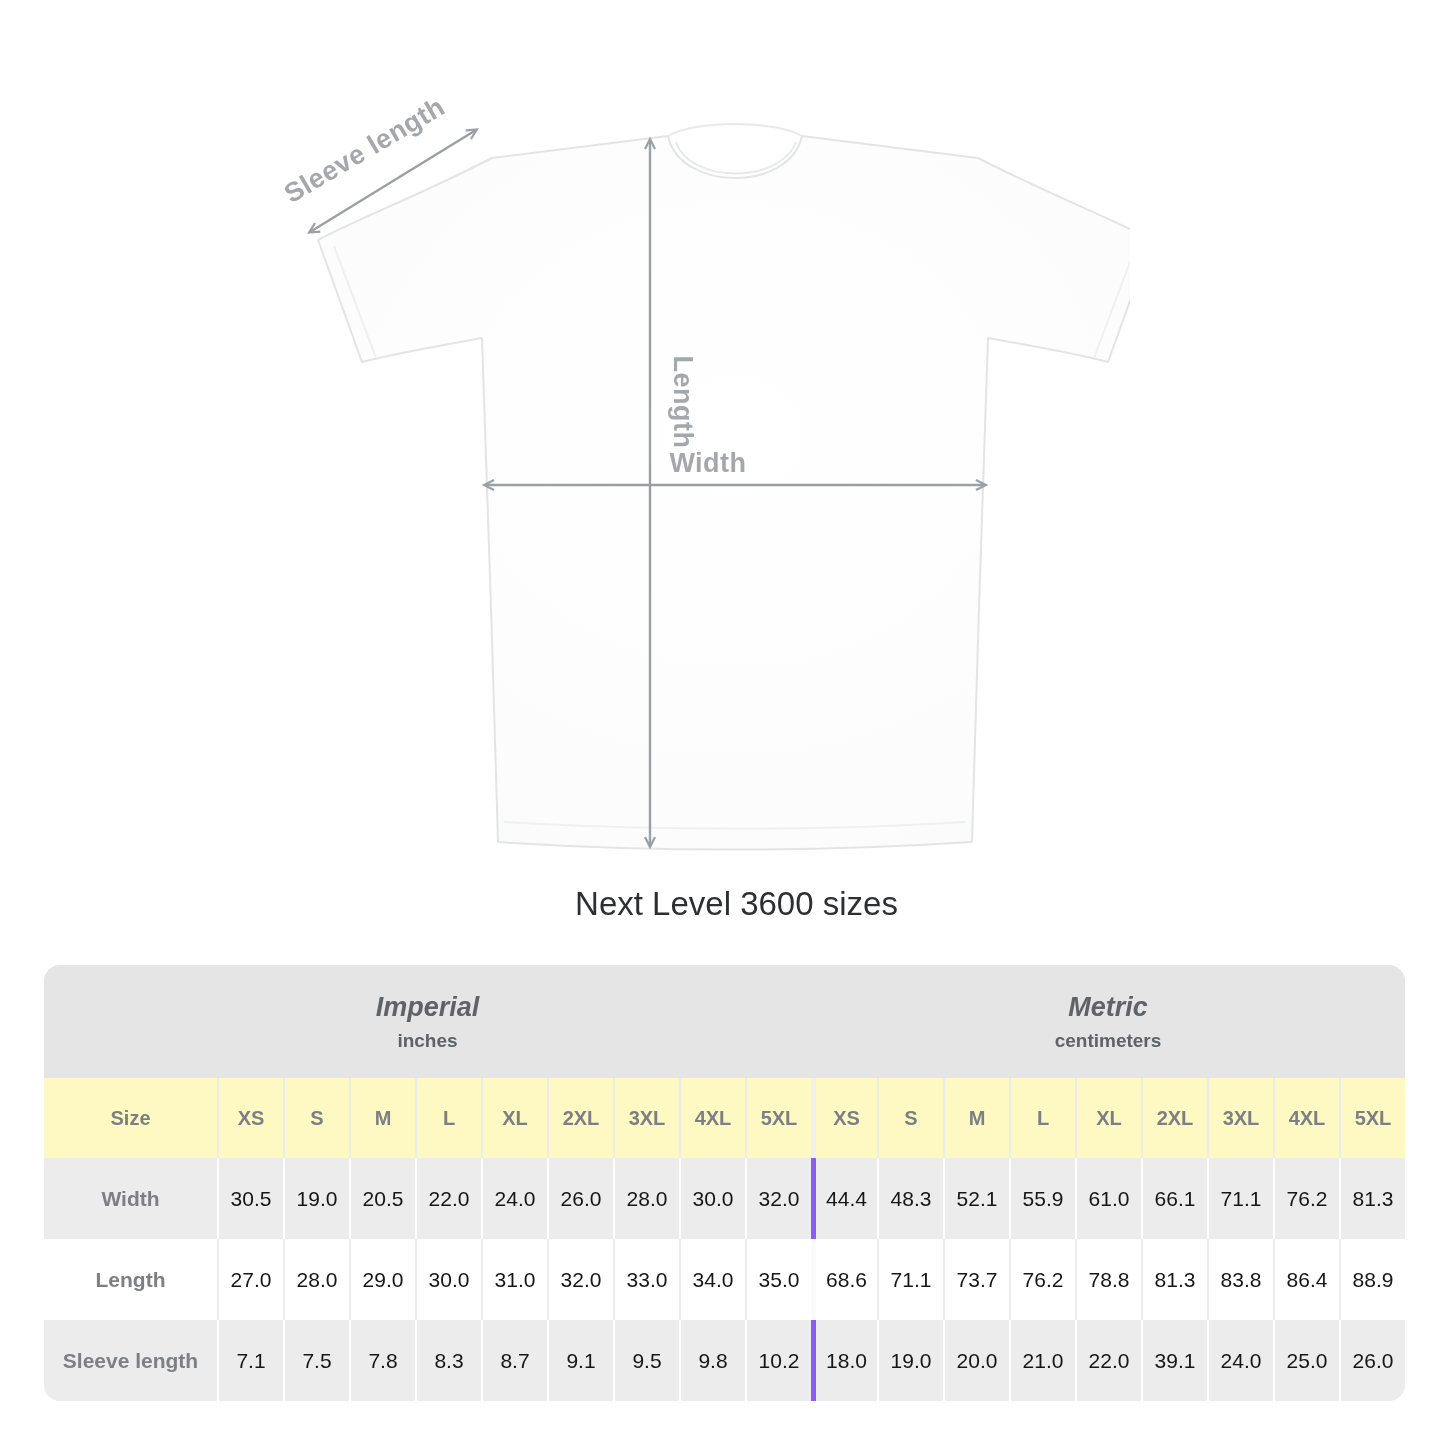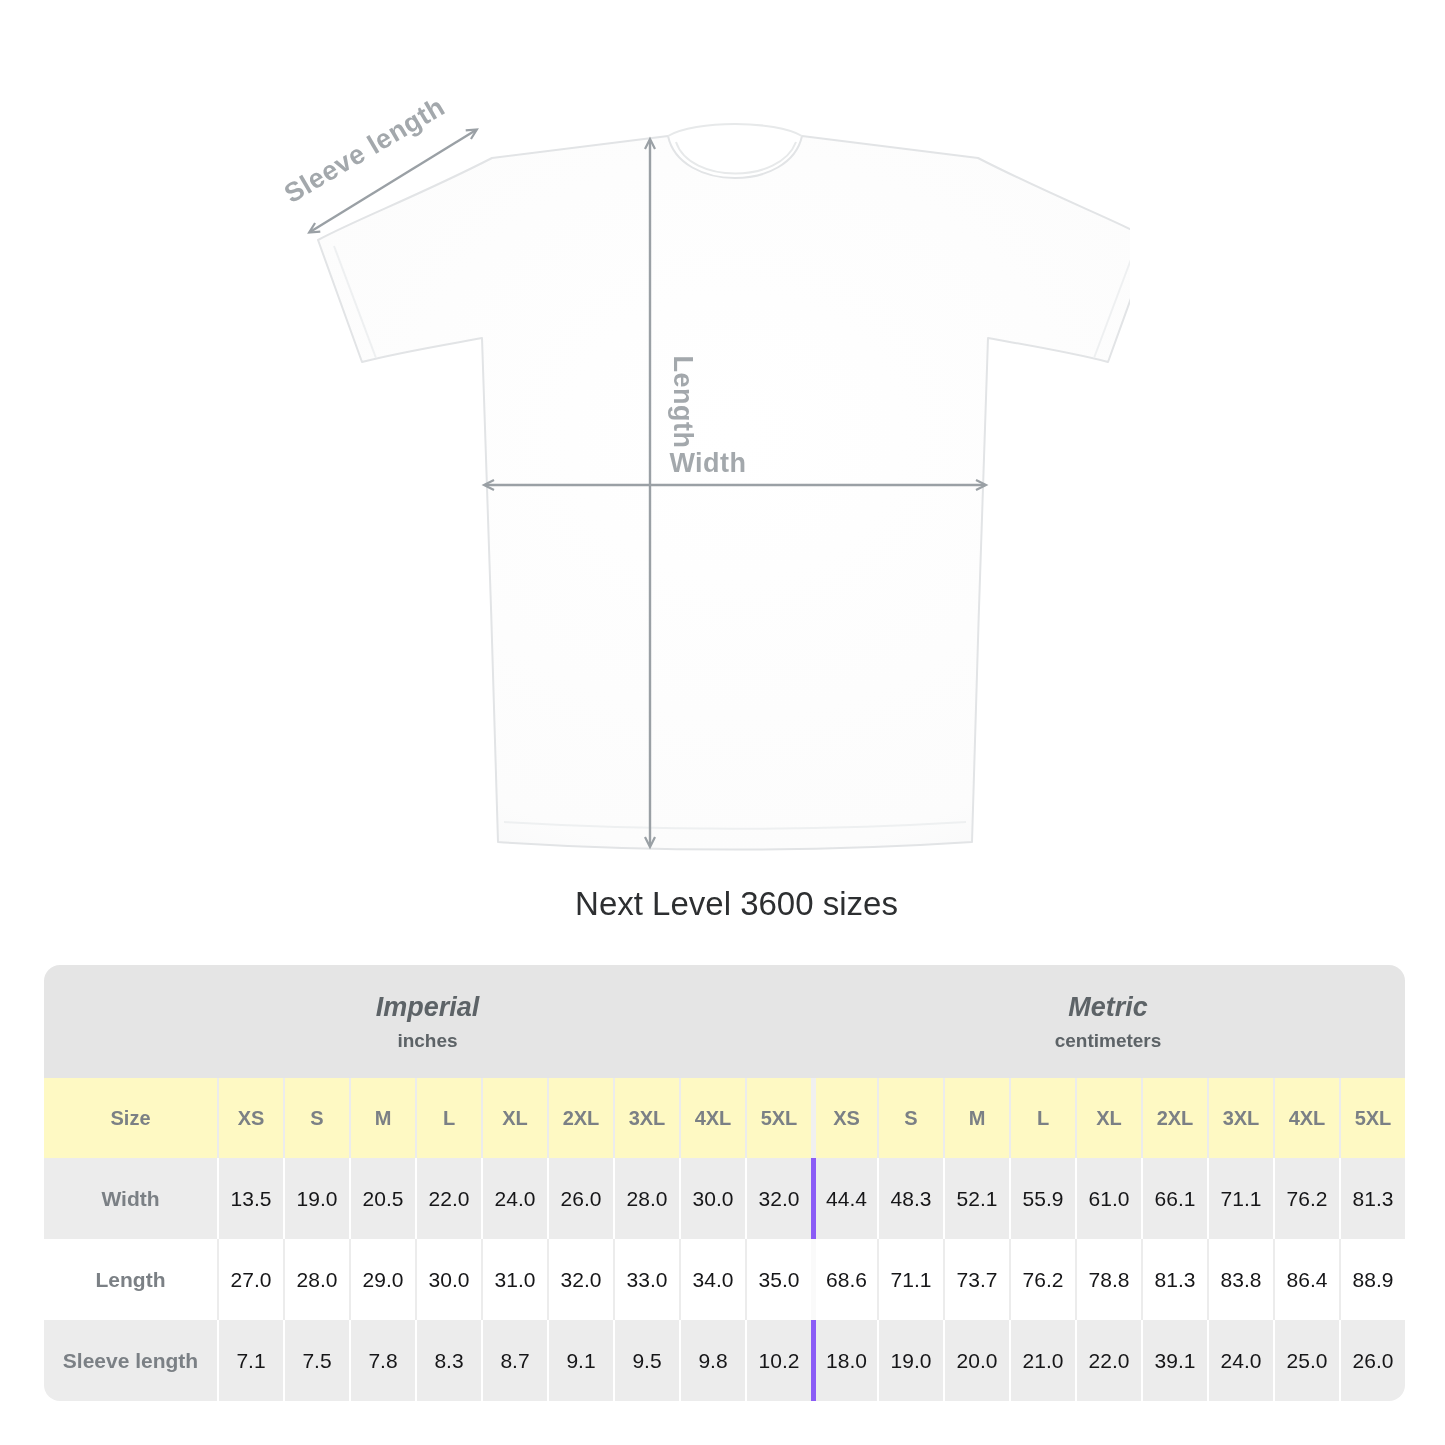--- a/index.html
+++ b/index.html
@@ -142,21 +142,21 @@
             <th>2XL</th>
             <th>3XL</th>
             <th>4XL</th>
             <th>5XL</th>
           </tr>
       </thead>
       <tbody id="measure-body">
 
       <tr class="stripe">
             <th class="rowlabel">Width</th>
-            <td>13.5</td>
+            <td>30.5</td>
             <td>19.0</td>
             <td>20.5</td>
             <td>22.0</td>
             <td>24.0</td>
             <td>26.0</td>
             <td>28.0</td>
             <td>30.0</td>
             <td>32.0</td>
             <td class="sect">44.4</td>
             <td>48.3</td>

